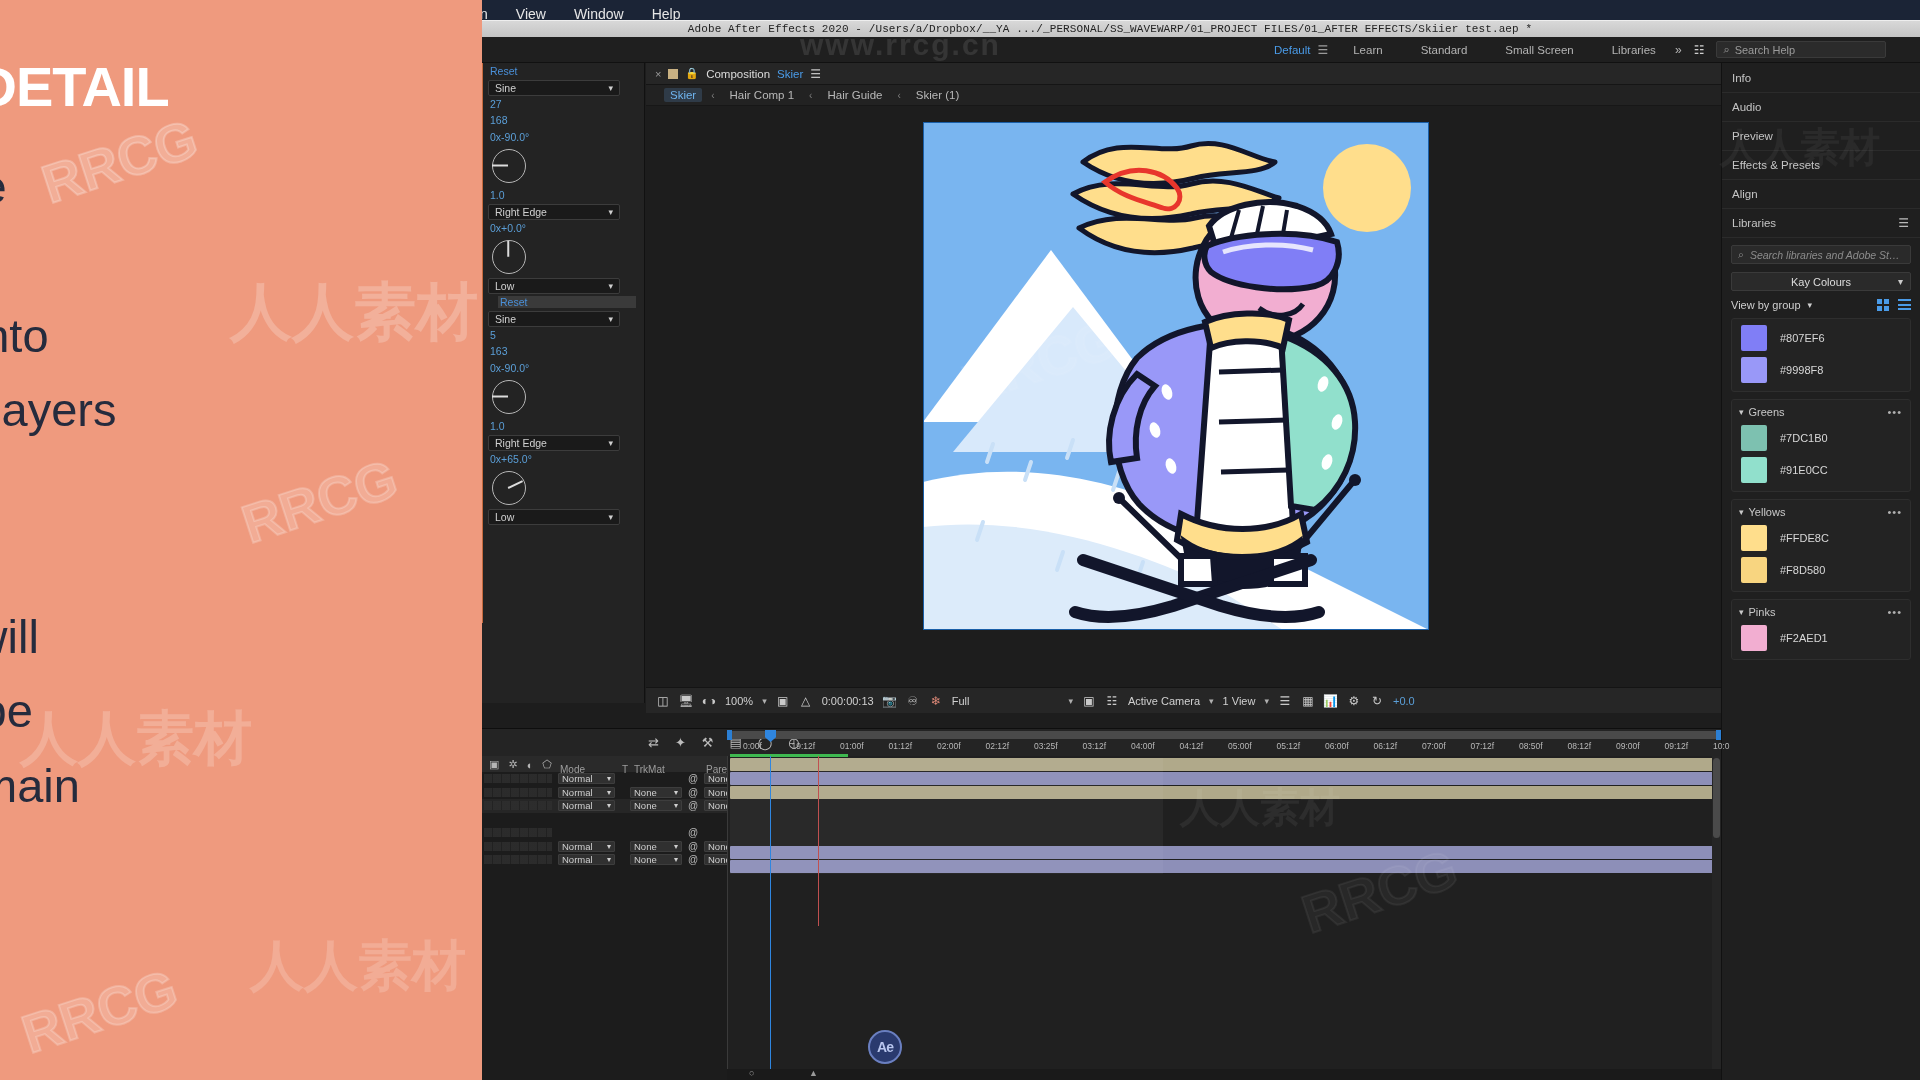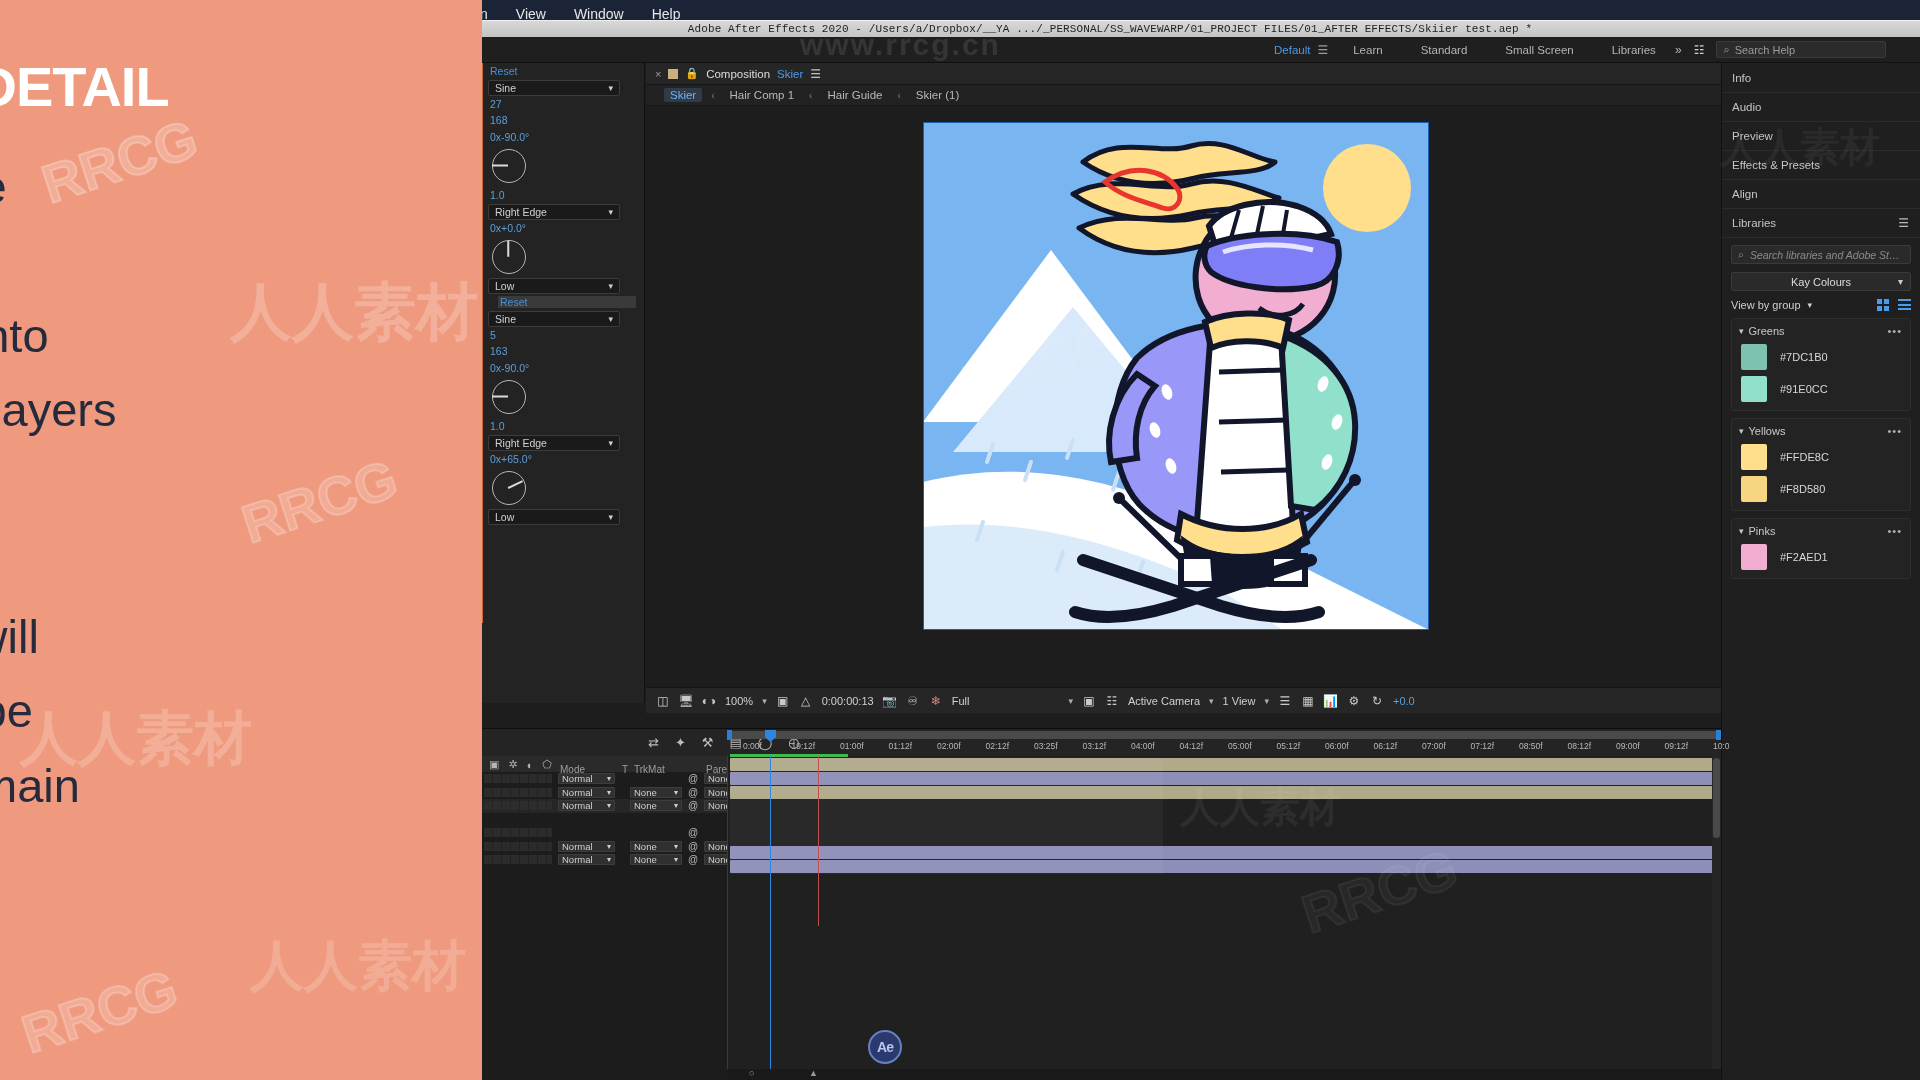--- a/index.html
+++ b/index.html
@@ -501,20 +501,30 @@
             <span></span>
           </span>
         <span class="list-ic">
             <span></span>
             <span></span>
             <span></span>
           </span>
       </span>
     </div>
 
+    <div class="grp" id="ungrouped">
+        <div class="sw-row">
+          <span class="sw" style="background: rgb(128, 126, 246);"></span>
+          <span class="sw-lbl">#807EF6</span>
+        </div>
+        <div class="sw-row">
+          <span class="sw" style="background: rgb(153, 152, 248);"></span>
+          <span class="sw-lbl">#9998F8</span>
+        </div>
+      </div>
 
     <div id="lib-groups">
         <div class="grp">
           <div class="grp-head">
             <span style="font-size: 9px;">▾</span>
             <span>Greens</span>
             <span class="dots">•••</span>
           </div>
           <div class="sw-row">
             <span class="sw" style="background: rgb(125, 193, 176);"></span>

